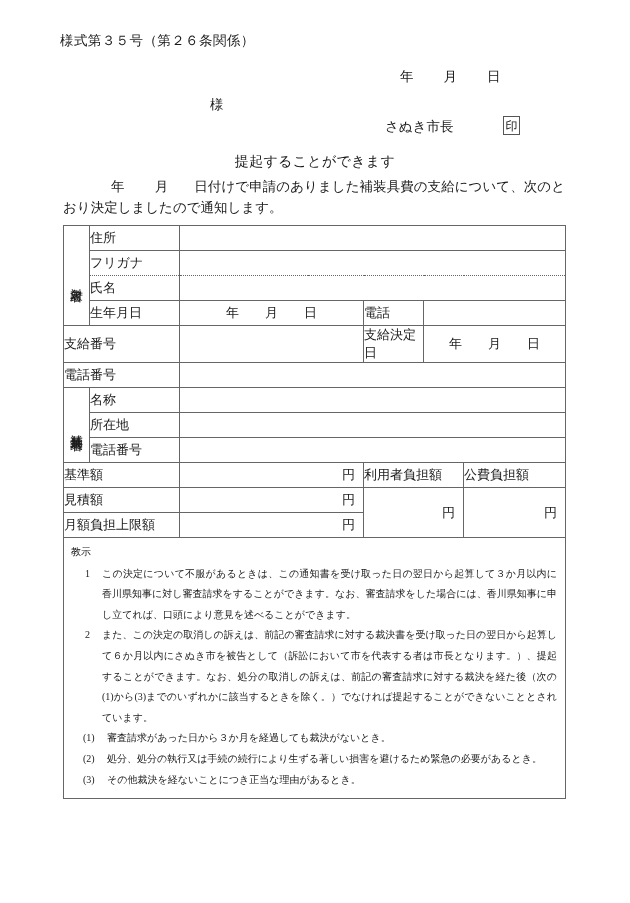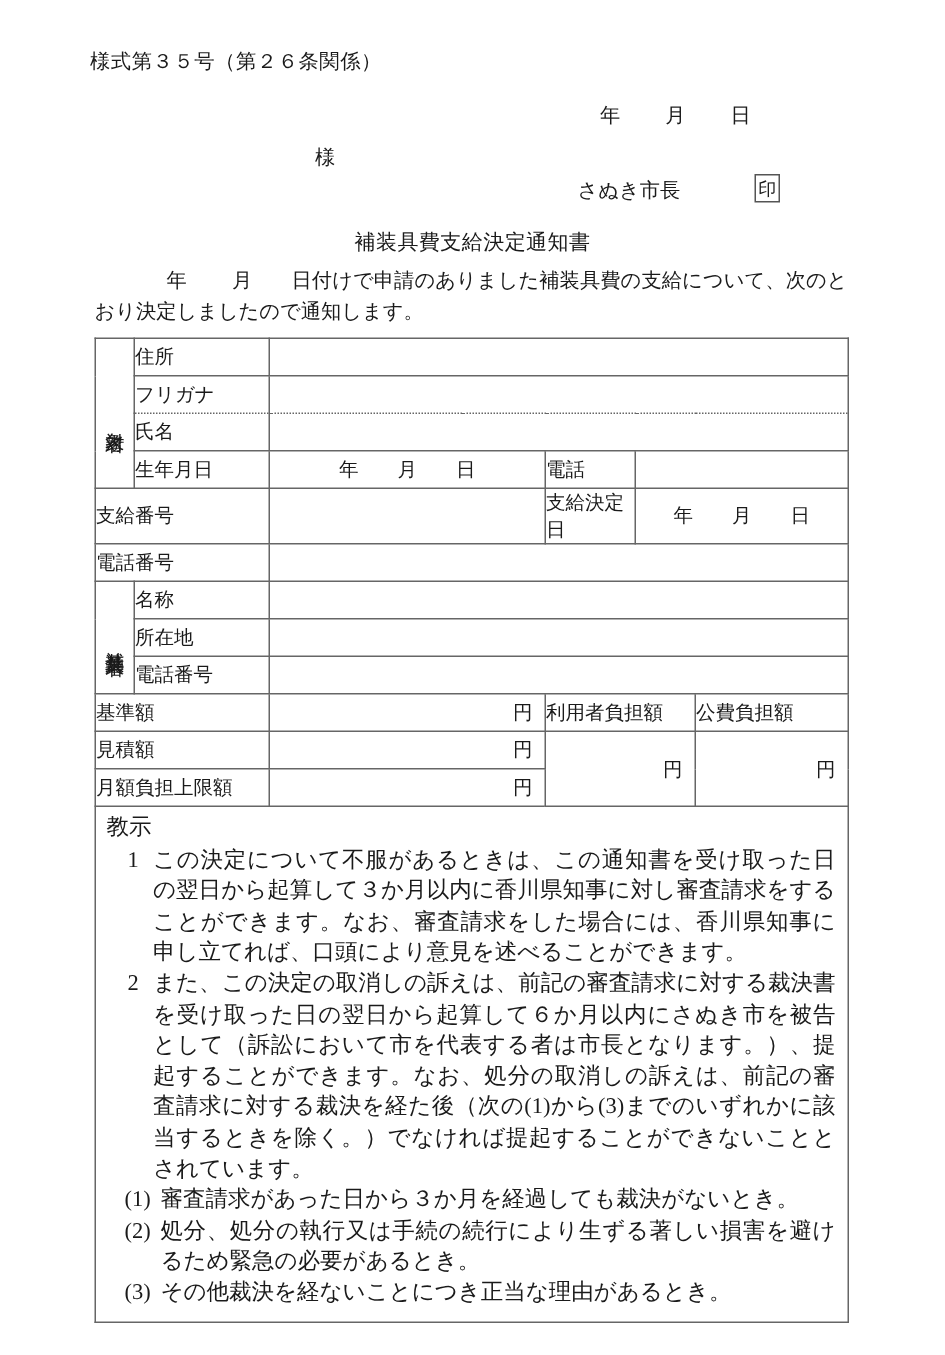--- a/index.html
+++ b/index.html
@@ -127,21 +127,21 @@
   .dotted-top { border-top: 1px dotted #666 !important; }
   .ymd { text-align: center; }
   .ymd .g { display: inline-block; width: 26px; }
   .tall { height: 60px; }
   .mid { height: 27px; }
 
   
   .notice-cell {
     padding: 4px 8px 8px 7px !important;
     vertical-align: top;
-    font-size: 15px;
+    font-size: 10px;
     line-height: 20.6px;
   }
   .notice-head {
     margin: 0 0 1px 0;
   }
   .n-item {
     display: flex;
     align-items: flex-start;
     margin-top: 0px;
   }
@@ -171,21 +171,21 @@
 
   <div class="date-line">
     <span>年</span><span class="gap"></span><span>月</span><span class="gap"></span><span>日</span>
   </div>
 
   <div class="addressee">様</div>
 
   <div class="issuer">さぬき市長</div>
   <div class="seal-box">印</div>
 
-  <div class="doc-title">補装具費支給決定通知書</div>
+  <div class="doc-title">提起することができます</div>
 
   <div class="lead"><span class="indent"></span><span>年</span><span class="gap"></span><span>月</span><span class="gap-s"></span><span>日付けで申請のありました補装具費の支給について、次のとおり決定しましたので通知します。</span></div>
 
   <table class="form">
     <colgroup>
       <col style="width:26px">
       <col style="width:90px">
       <col style="width:128px">
       <col style="width:56px">
       <col style="width:60px">

